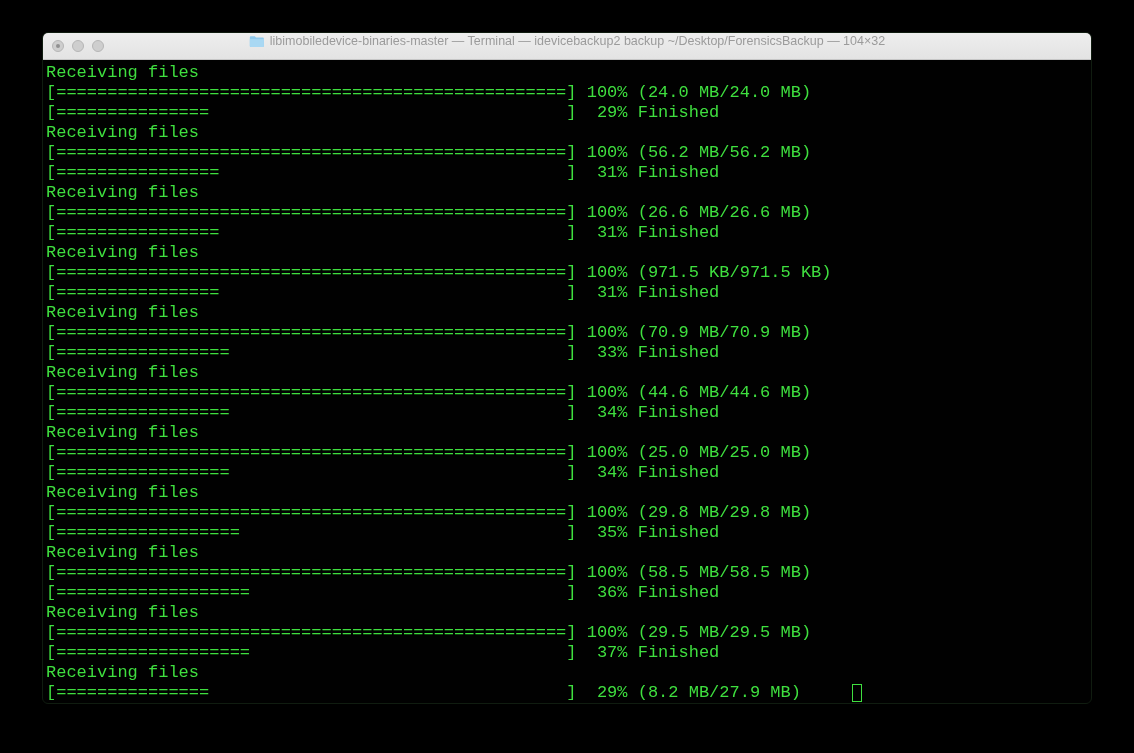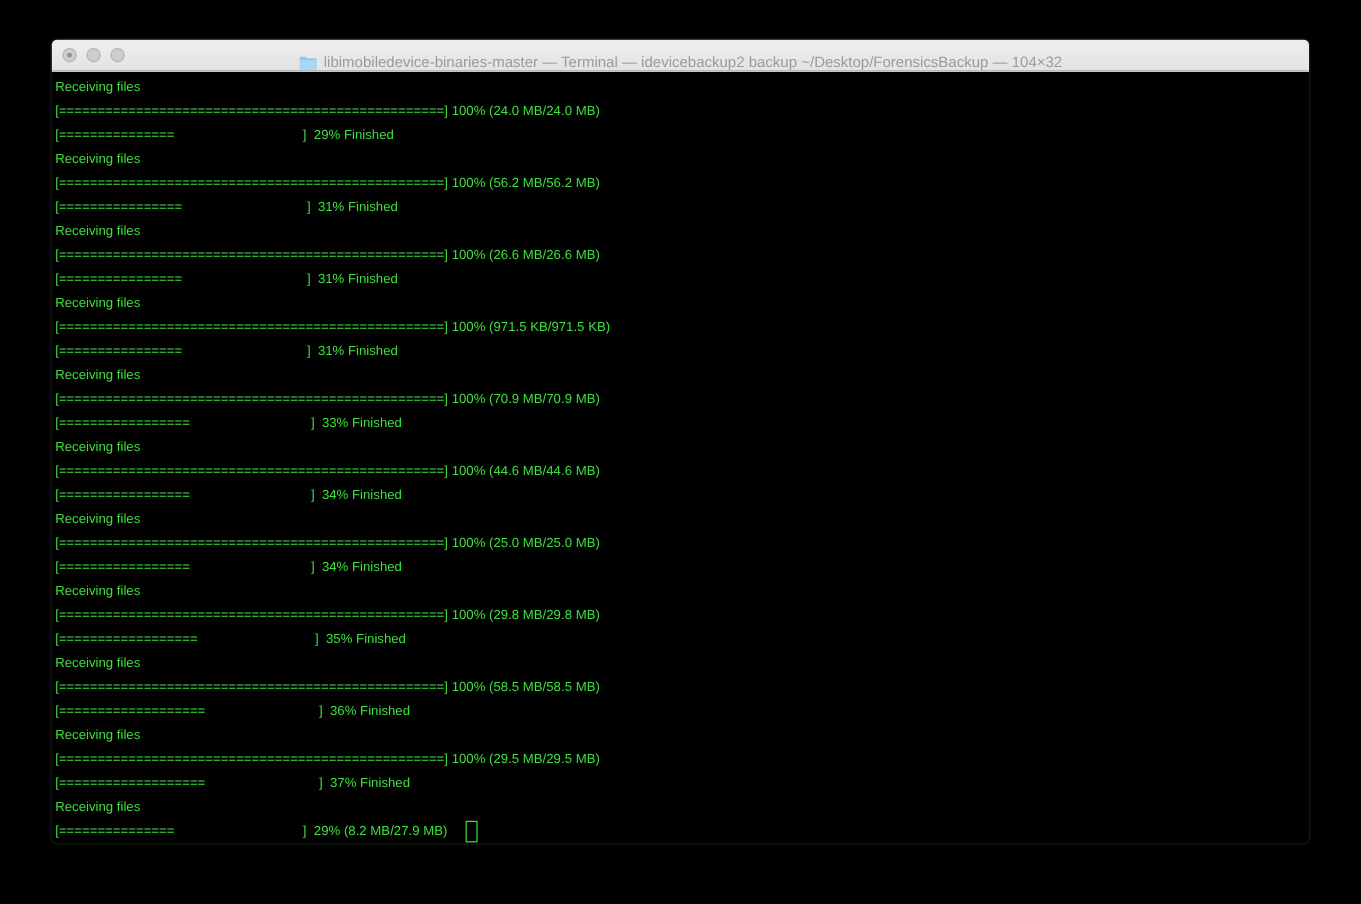--- a/index.html
+++ b/index.html
@@ -29,30 +29,30 @@
   .light {
     width:12px; height:12px; border-radius:50%;
     background:#cecece; border:1px solid #b6b6b6;
     box-sizing:border-box; position:relative;
   }
   .light.close::after {
     content:""; position:absolute; left:3px; top:3px;
     width:4px; height:4px; border-radius:50%; background:#909090;
   }
   .titletext {
-    position:absolute; left:50%; top:11px; height:16px;
+    position:absolute; left:50%; top:0; height:16px;
     transform:translateX(-50%);
     display:flex; align-items:center; gap:5px;
     color:#9b9b9b; font-size:12.5px; font-weight:500;
     white-space:nowrap;
   }
   .screen {
     padding:3px 0 0 3px;
-    font-family:Liberation Sans, sans-serif;
-    font-size:11px; line-height:20px;
+    font-family:Liberation Mono, monospace;
+    font-size:17px; line-height:20px;
     color:#3fdf3f;
     white-space:pre;
   }
   .tline { height:20px; }
   .cursor {
     display:inline-block;
     width:10px; height:18px;
     border:1.5px solid #3fdf3f;
     box-sizing:border-box;
     vertical-align:bottom;

